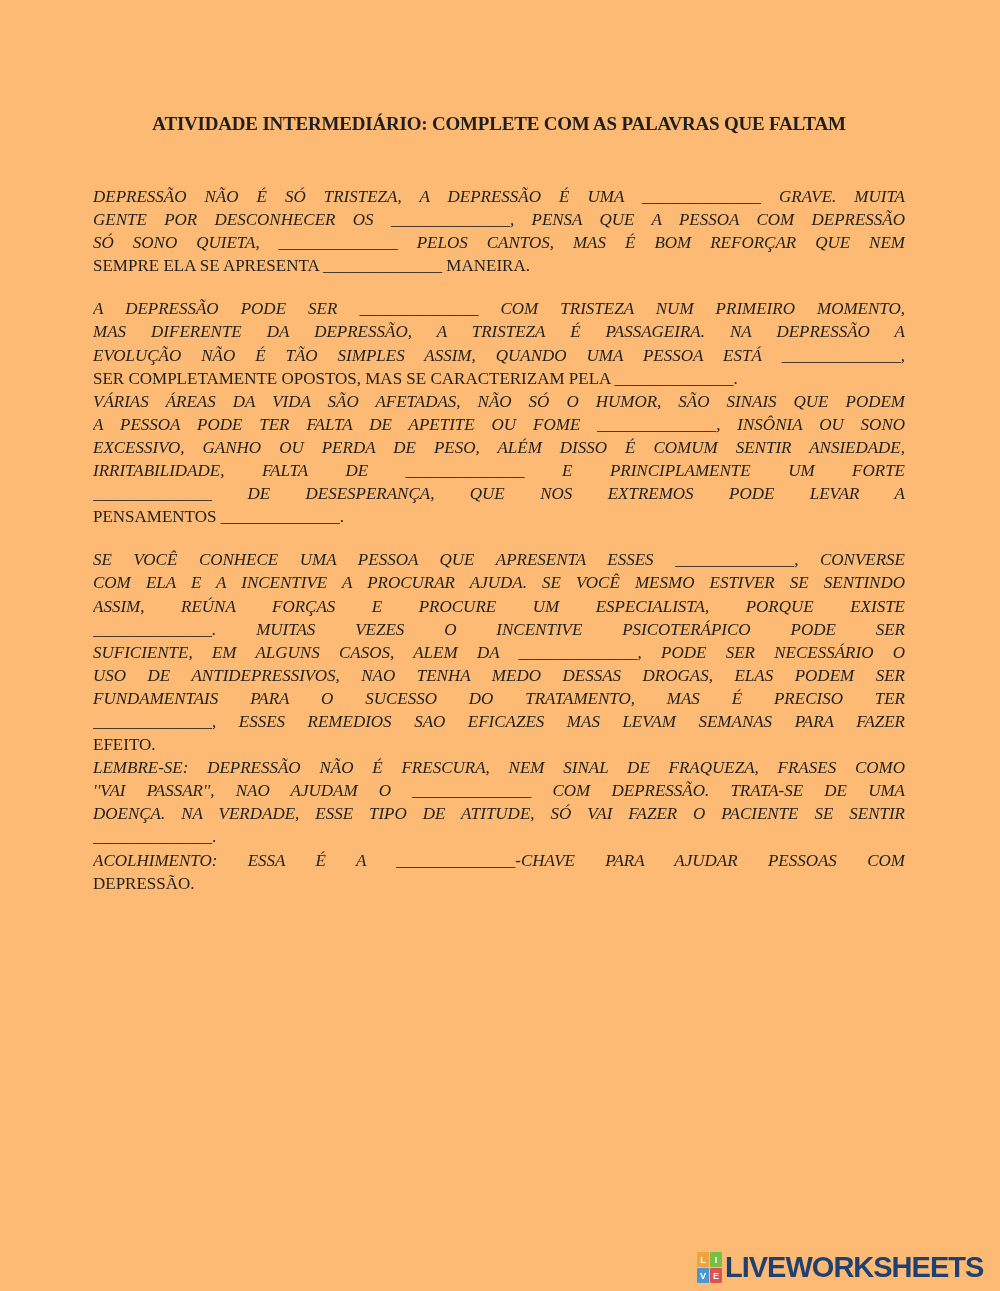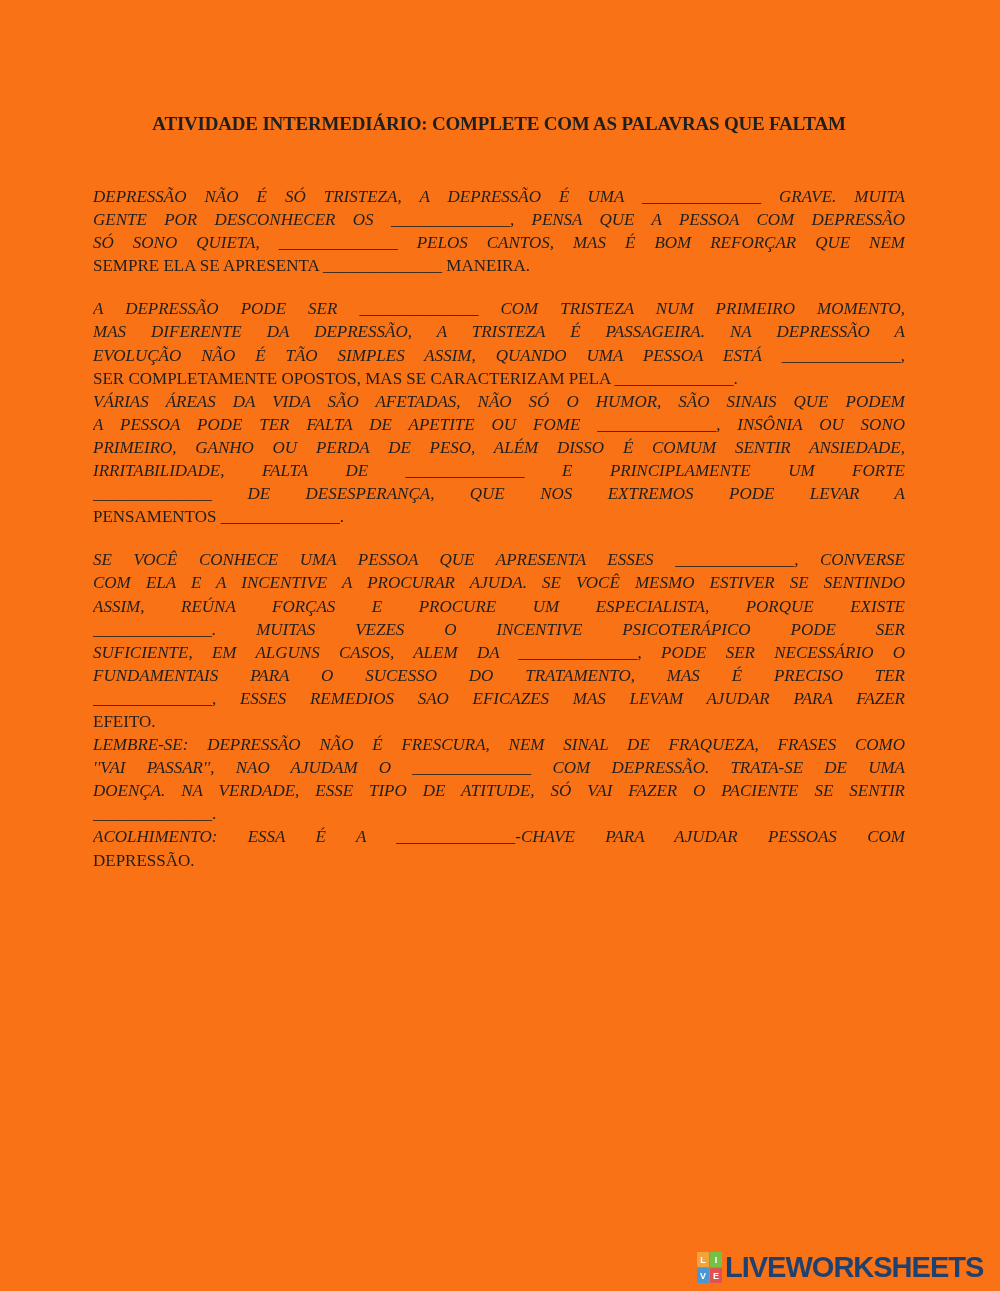--- a/index.html
+++ b/index.html
@@ -4,21 +4,21 @@
 <style>
   html, body {
     margin: 0;
     padding: 0;
     background: #ffffff;
   }
   .page {
     position: relative;
     width: 1000px;
     height: 1291px;
-    background: #f97316;
+    background: #fdba74;
     overflow: hidden;
     font-family: "Liberation Serif", serif;
     color: #1f1f1f;
   }
   .doc {
     position: absolute;
     left: 93px;
     top: 112px;
     width: 812px;
   }
@@ -91,34 +91,35 @@
       <div class="line">SEMPRE ELA SE APRESENTA ______________ MANEIRA.</div>
     </div>
 
     <div class="block">
       <div class="line j">A DEPRESSÃO PODE SER ______________ COM TRISTEZA NUM PRIMEIRO MOMENTO,</div>
       <div class="line j">MAS DIFERENTE DA DEPRESSÃO, A TRISTEZA É PASSAGEIRA. NA DEPRESSÃO A</div>
       <div class="line j">EVOLUÇÃO NÃO É TÃO SIMPLES ASSIM, QUANDO UMA PESSOA ESTÁ ______________,</div>
       <div class="line">SER COMPLETAMENTE OPOSTOS, MAS SE CARACTERIZAM PELA ______________.</div>
       <div class="line j">VÁRIAS ÁREAS DA VIDA SÃO AFETADAS, NÃO SÓ O HUMOR, SÃO SINAIS QUE PODEM</div>
       <div class="line j">A PESSOA PODE TER FALTA DE APETITE OU FOME ______________, INSÔNIA OU SONO</div>
-      <div class="line j">PRIMEIRO, GANHO OU PERDA DE PESO, ALÉM DISSO É COMUM SENTIR ANSIEDADE,</div>
+      <div class="line j">EXCESSIVO, GANHO OU PERDA DE PESO, ALÉM DISSO É COMUM SENTIR ANSIEDADE,</div>
       <div class="line j">IRRITABILIDADE, FALTA DE ______________ E PRINCIPLAMENTE UM FORTE</div>
       <div class="line j">______________ DE DESESPERANÇA, QUE NOS EXTREMOS PODE LEVAR A</div>
       <div class="line">PENSAMENTOS ______________.</div>
     </div>
 
     <div class="block">
       <div class="line j">SE VOCÊ CONHECE UMA PESSOA QUE APRESENTA ESSES ______________, CONVERSE</div>
       <div class="line j">COM ELA E A INCENTIVE A PROCURAR AJUDA. SE VOCÊ MESMO ESTIVER SE SENTINDO</div>
       <div class="line j">ASSIM, REÚNA FORÇAS E PROCURE UM ESPECIALISTA, PORQUE EXISTE</div>
       <div class="line j">______________. MUITAS VEZES O INCENTIVE PSICOTERÁPICO PODE SER</div>
       <div class="line j">SUFICIENTE, EM ALGUNS CASOS, ALEM DA ______________, PODE SER NECESSÁRIO O</div>
+      <div class="line j">USO DE ANTIDEPRESSIVOS, NAO TENHA MEDO DESSAS DROGAS, ELAS PODEM SER</div>
       <div class="line j">FUNDAMENTAIS PARA O SUCESSO DO TRATAMENTO, MAS É PRECISO TER</div>
-      <div class="line j">______________, ESSES REMEDIOS SAO EFICAZES MAS LEVAM AJUDAR PARA FAZER</div>
+      <div class="line j">______________, ESSES REMEDIOS SAO EFICAZES MAS LEVAM SEMANAS PARA FAZER</div>
       <div class="line">EFEITO.</div>
       <div class="line j">LEMBRE-SE: DEPRESSÃO NÃO É FRESCURA, NEM SINAL DE FRAQUEZA, FRASES COMO</div>
       <div class="line j">''VAI PASSAR'', NAO AJUDAM O ______________ COM DEPRESSÃO. TRATA-SE DE UMA</div>
       <div class="line j">DOENÇA. NA VERDADE, ESSE TIPO DE ATITUDE, SÓ VAI FAZER O PACIENTE SE SENTIR</div>
       <div class="line">______________.</div>
       <div class="line j">ACOLHIMENTO: ESSA É A ______________-CHAVE PARA AJUDAR PESSOAS COM</div>
       <div class="line">DEPRESSÃO.</div>
     </div>
   </div>
 

